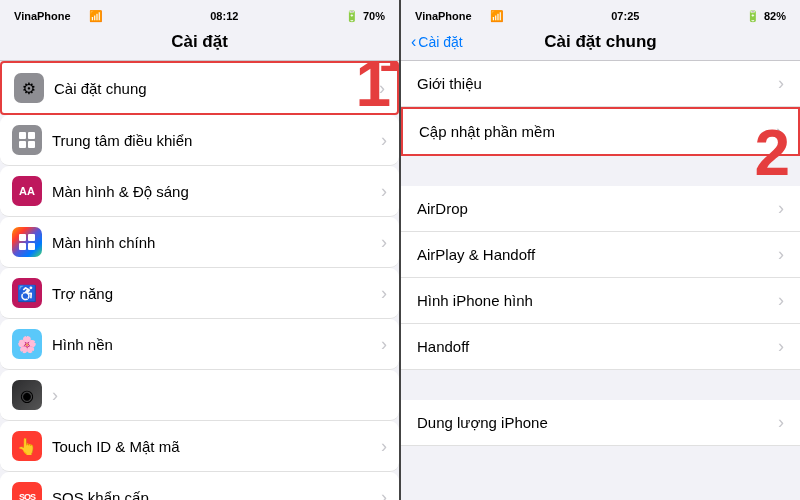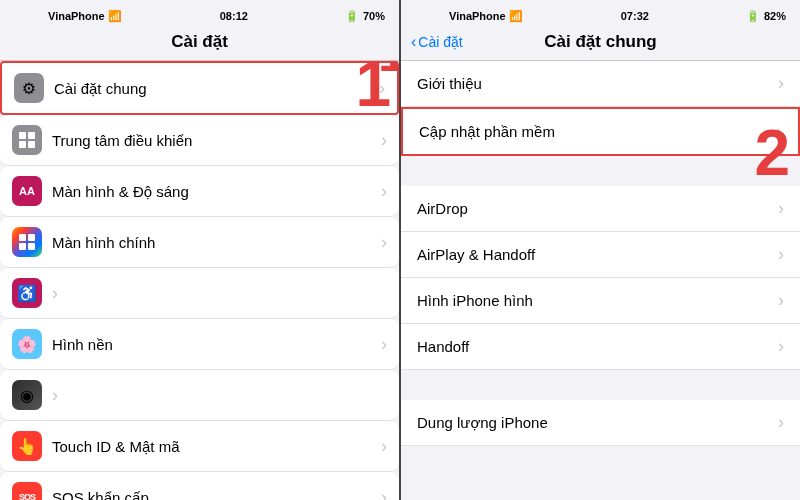--- a/index.html
+++ b/index.html
@@ -28,21 +28,21 @@
       background: #f2f2f7;
       display: flex;
       justify-content: space-between;
       align-items: center;
       padding: 6px 14px 2px;
       font-size: 11px;
       font-weight: 600;
       height: 28px;
     }
 
-    .status-left { display: flex; align-items: center; gap: 4px; margin-left: 34px; }
+    .status-left { display: flex; align-items: center; gap: 19px; }
     .status-right { display: flex; align-items: center; gap: 4px; }
 
     
     .nav-bar {
       background: #f2f2f7;
       text-align: center;
       padding: 4px 0 8px;
       font-size: 17px;
       font-weight: 600;
       color: #000;
@@ -236,20 +236,21 @@
           <rect x="1" y="10" width="7" height="7" rx="1"></rect>
           <rect x="10" y="10" width="7" height="7" rx="1"></rect>
         </svg>
       </div>
       <span class="item-label">Màn hình chính</span>
       <span class="chevron-right"></span>
     </div>
 
     <div class="settings-item">
       <div class="item-icon bg-blue" style="font-size:16px;color:white;">♿</div>
+      <span class="item-label">Trợ năng</span>
       <span class="chevron-right"></span>
     </div>
 
     <div class="settings-item">
       <div class="item-icon" style="background:#5ac8fa;">🌸</div>
       <span class="item-label">Hình nền</span>
       <span class="chevron-right"></span>
     </div>
 
     <div class="settings-item">
@@ -276,21 +277,21 @@
 
 <div class="panel-sep"></div>
 
 <div class="phone-screen">
 
   <div class="status-bar">
     <div class="status-left">
       <span>VinaPhone</span>
       <span>📶</span>
     </div>
-    <span>07:32</span>
+    <span>07:25</span>
     <div class="status-right">
       <span>🔋</span>
       <span>82%</span>
     </div>
   </div>
 
   <div class="nav-bar-with-back">
     <div class="back-btn">
       <span style="font-size:16px;">‹</span>
       <span>Cài đặt</span>

